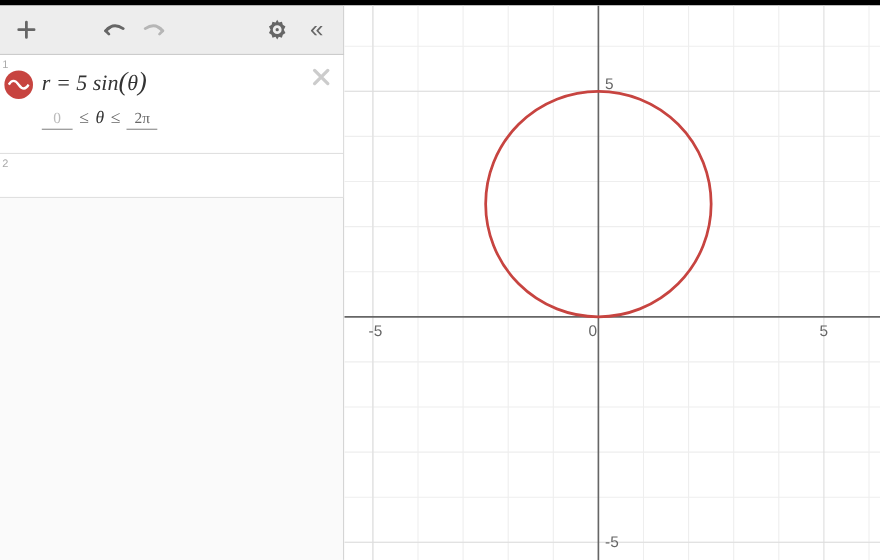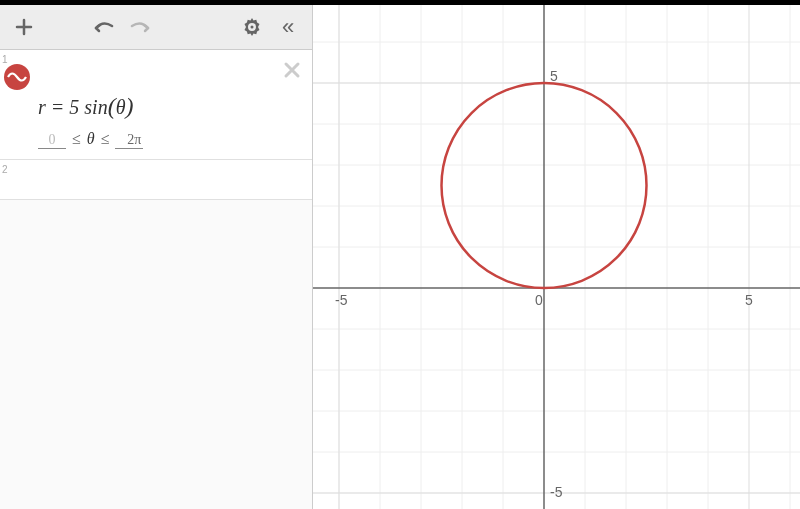--- a/index.html
+++ b/index.html
@@ -80,21 +80,20 @@
     .row-content {
       flex: 1;
       padding: 12px 8px 10px 4px;
       font-family: 'Times New Roman', serif;
       font-size: 20px;
       color: #333;
     }
     .equation {
       font-style: italic;
       margin-bottom: 10px;
-      margin-top: 31px;
     }
     .domain-line {
       font-size: 16px;
       display: flex;
       align-items: baseline;
       gap: 6px;
       color: #666;
     }
     .domain-input {
       border: none;
@@ -102,21 +101,21 @@
       width: 28px;
       font-family: inherit;
       font-size: 14px;
       text-align: center;
       color: #bbb;
       background: transparent;
     }
     .domain-val {
       border-bottom: 1px solid #888;
       min-width: 28px;
-      text-align: right;
+      text-align: center;
       font-size: 14px;
       padding: 0 2px;
       color: #666;
     }
     .close-x {
       position: absolute;
       right: 10px;
       top: 10px;
       color: #ccc;
       font-size: 24px;

